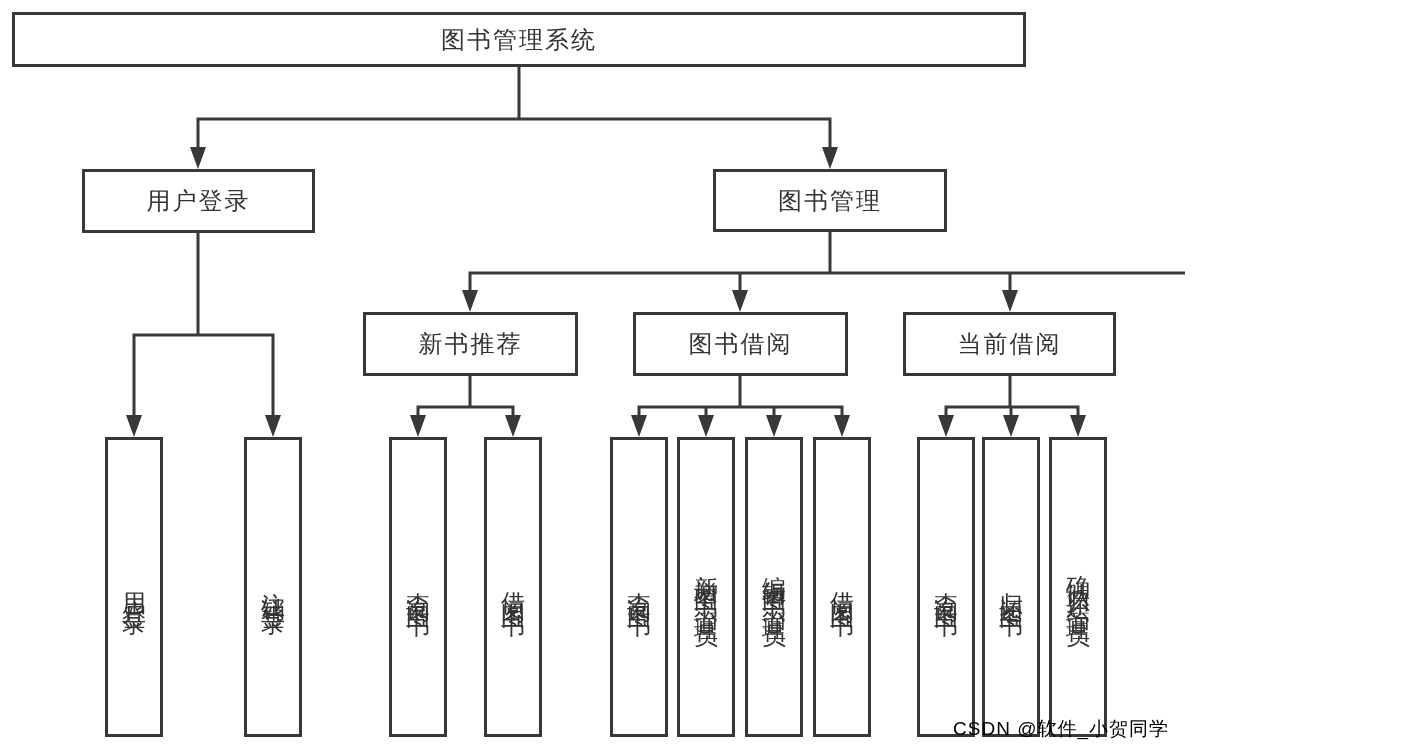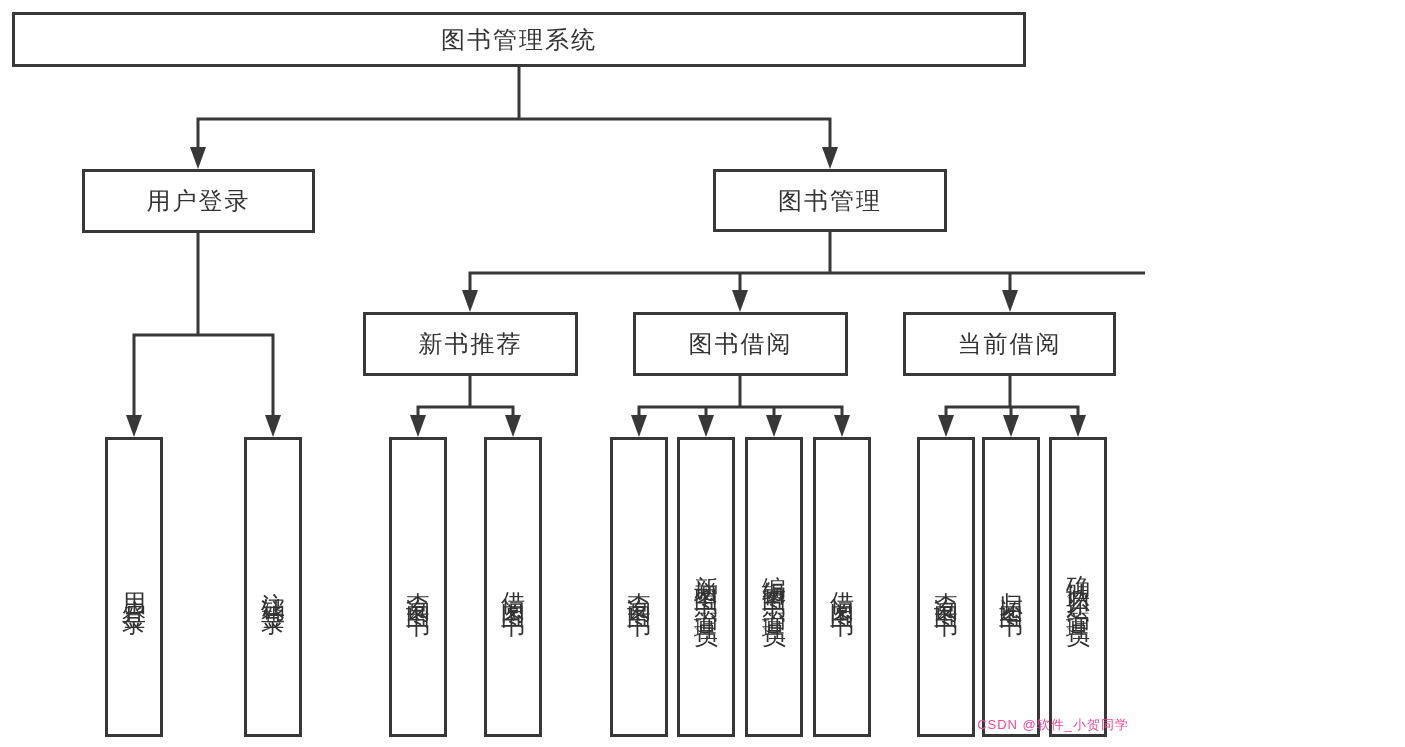--- a/index.html
+++ b/index.html
@@ -7,20 +7,21 @@
     padding: 0;
     background: #ffffff;
     font-family: "Liberation Sans", "DejaVu Sans", sans-serif;
   }
   .stage {
     position: relative;
     width: 1145px;
     height: 747px;
     background: #ffffff;
     overflow: hidden;
+    padding-left: 40px;
   }
   .wires {
     position: absolute;
     left: 0;
     top: 0;
     width: 1405px;
     height: 747px;
   }
   .node {
     position: absolute;
@@ -51,24 +52,24 @@
     writing-mode: vertical-rl;
     text-orientation: mixed;
     font-size: 24px;
     letter-spacing: 7px;
     line-height: 1;
     white-space: nowrap;
   }
   .watermark {
     position: absolute;
     right: 16px;
-    bottom: 13px;
-    font-size: 13px;
+    bottom: 5px;
+    font-size: 19px;
     letter-spacing: 1px;
-    color: #ec4899;
+    color: #000000;
     z-index: 5;
     background: transparent;
   }
 </style>
 </head>
 <body>
 
 <div class="stage">
 
   <svg class="wires" width="1405" height="747" viewBox="0 0 1405 747">

